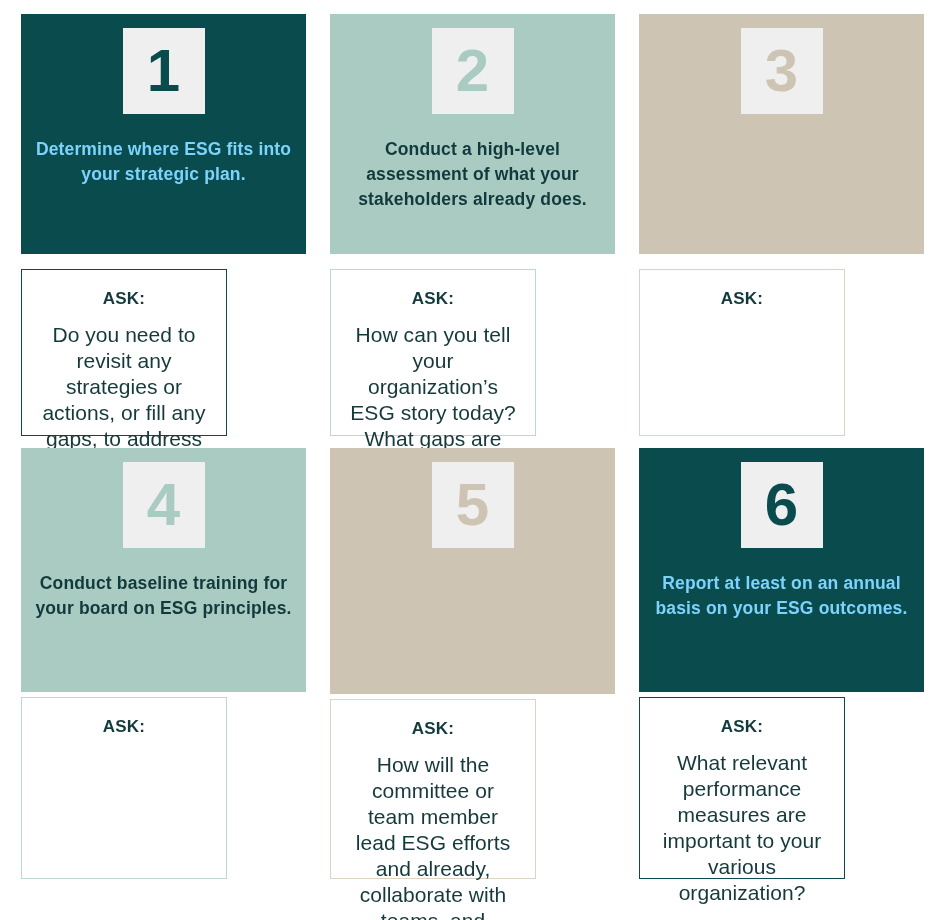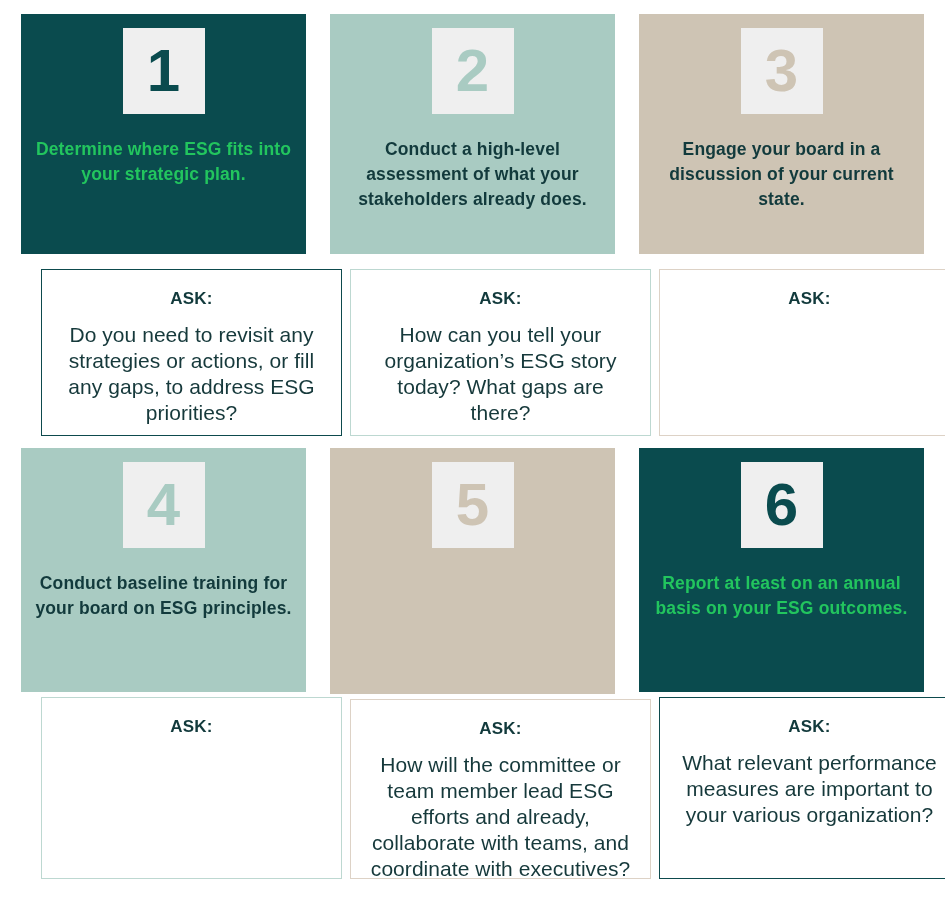--- a/index.html
+++ b/index.html
@@ -52,22 +52,22 @@
     margin: 23px 14px 0 14px;
     font-size: 17.5px;
     font-weight: 700;
     line-height: 25px;
     letter-spacing: 0.15px;
   }
 
   
   .askbox {
     position: absolute;
-    left: 20px;
-    width: 301px;
+    left: 0;
+    width: 206px;
     box-sizing: border-box;
     background: #ffffff;
     border: 1px solid #123a3c;
     text-align: center;
     padding: 18px 16px 16px 16px;
   }
 
   .ask-label {
     font-size: 17px;
     font-weight: 700;
@@ -81,21 +81,21 @@
     font-size: 21px;
     font-weight: 400;
     color: #16393b;
     line-height: 26px;
     letter-spacing: 0.05px;
   }
 
   
   .theme-teal .block { background: #0a4b4e; }
   .theme-teal .badge { color: #0a4b4e; }
-  .theme-teal .heading { color: #22c55e; }
+  .theme-teal .heading { color: #7dd3fc; }
   .theme-teal .askbox { border-color: #0d4a4d; }
 
   
   .theme-sage .block { background: #a9cbc2; }
   .theme-sage .badge { color: #a9cbc2; }
   .theme-sage .heading { color: #123a3c; }
   .theme-sage .askbox { border-color: #bdd8d1; }
 
   
   .theme-tan .block { background: #cec4b4; }
@@ -126,21 +126,20 @@
     </div>
     <div class="askbox" style="top:255px; height:167px;">
       <div class="ask-label">ASK:</div>
       <div class="ask-text">How can you tell your organization’s ESG story today? What gaps are there?</div>
     </div>
   </div>
 
   <div class="card theme-tan" style="left:639px; top:14px;">
     <div class="block" style="height:240px; padding-top:14px;">
       <div class="badge">3</div>
-      <div class="heading">Engage your board in a discussion of your current state.</div>
     </div>
     <div class="askbox" style="top:255px; height:167px;">
       <div class="ask-label">ASK:</div>
     </div>
   </div>
 
   <div class="card theme-sage" style="left:21px; top:448px;">
     <div class="block" style="height:244px; padding-top:14px;">
       <div class="badge">4</div>
       <div class="heading">Conduct baseline training for your board on ESG principles.</div>

